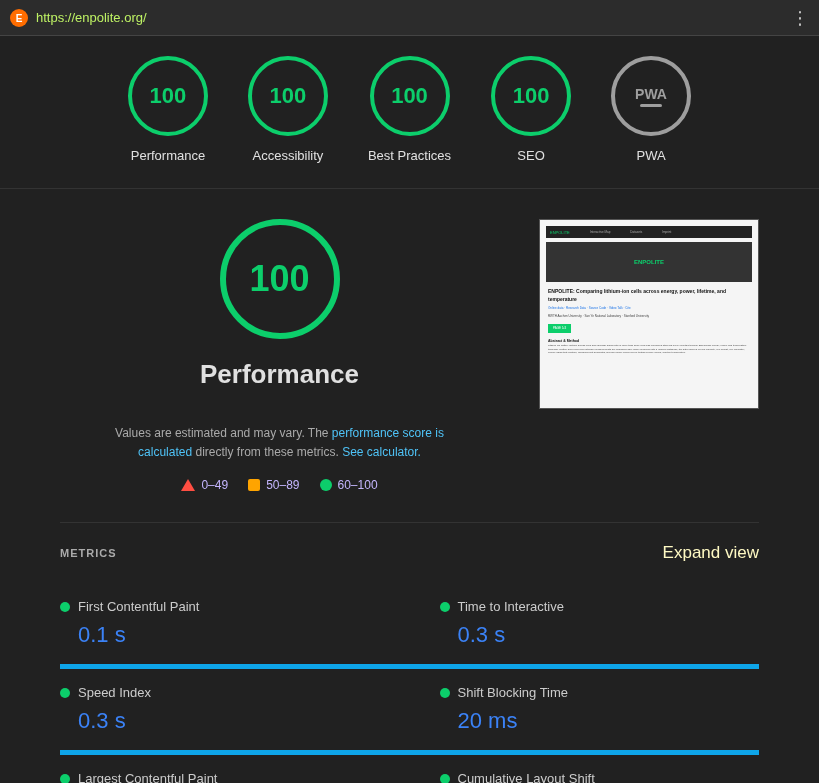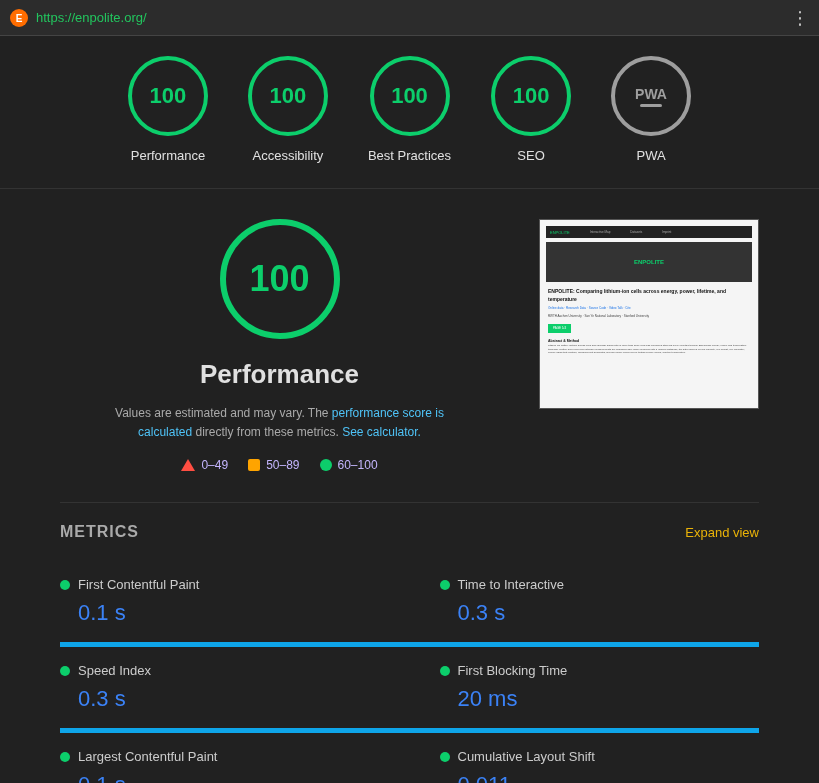--- a/index.html
+++ b/index.html
@@ -15,21 +15,21 @@
     .browser-bar {
       background: #2c2c2c;
       height: 36px;
       display: flex;
       align-items: center;
       padding: 0 10px;
       gap: 8px;
       border-bottom: 1px solid #444;
     }
     .browser-url {
-      color: #22c55e;
+      color: #bef264;
       font-size: 13px;
     }
     .browser-menu {
       margin-left: auto;
       color: #ccc;
       font-size: 18px;
       cursor: pointer;
     }
     
     .scores-section {
@@ -116,20 +116,21 @@
       font-weight: bold;
       color: #e0e0e0;
       margin-bottom: 14px;
     }
     .perf-description {
       font-size: 12px;
       color: #aaa;
       text-align: center;
       line-height: 1.6;
       max-width: 340px;
+      margin-top: 20px;
     }
     .perf-description a {
       color: #4fc3f7;
       text-decoration: none;
     }
     .legend {
       display: flex;
       gap: 20px;
       margin-top: 16px;
       align-items: center;
@@ -231,28 +232,28 @@
       margin: 20px 0;
     }
     
     .metrics-header {
       display: flex;
       justify-content: space-between;
       align-items: center;
       margin-bottom: 20px;
     }
     .metrics-title {
-      font-size: 16px;
+      font-size: 11px;
       font-weight: bold;
       color: #aaa;
       letter-spacing: 1px;
     }
     .expand-view-btn {
-      font-size: 13px;
-      color: #eab308;
+      font-size: 17px;
+      color: #fef9c3;
       cursor: pointer;
       background: none;
       border: none;
       margin-left: 11px;
     }
     .metrics-grid {
       display: grid;
       grid-template-columns: 1fr 1fr;
       gap: 0;
     }
@@ -443,21 +444,21 @@
         <div class="metric-header">
           <div class="metric-dot"></div>
           <span class="metric-name">Speed Index</span>
         </div>
         <span class="metric-value">0.3 s</span>
       </div>
 
       <div class="metric-item">
         <div class="metric-header">
           <div class="metric-dot"></div>
-          <span class="metric-name">First Blocking Time</span>
+          <span class="metric-name">Shift Blocking Time</span>
         </div>
         <span class="metric-value">20 ms</span>
       </div>
 
       <div class="metric-item">
         <div class="metric-header">
           <div class="metric-dot"></div>
           <span class="metric-name">Largest Contentful Paint</span>
         </div>
         <span class="metric-value">0.1 s</span>

